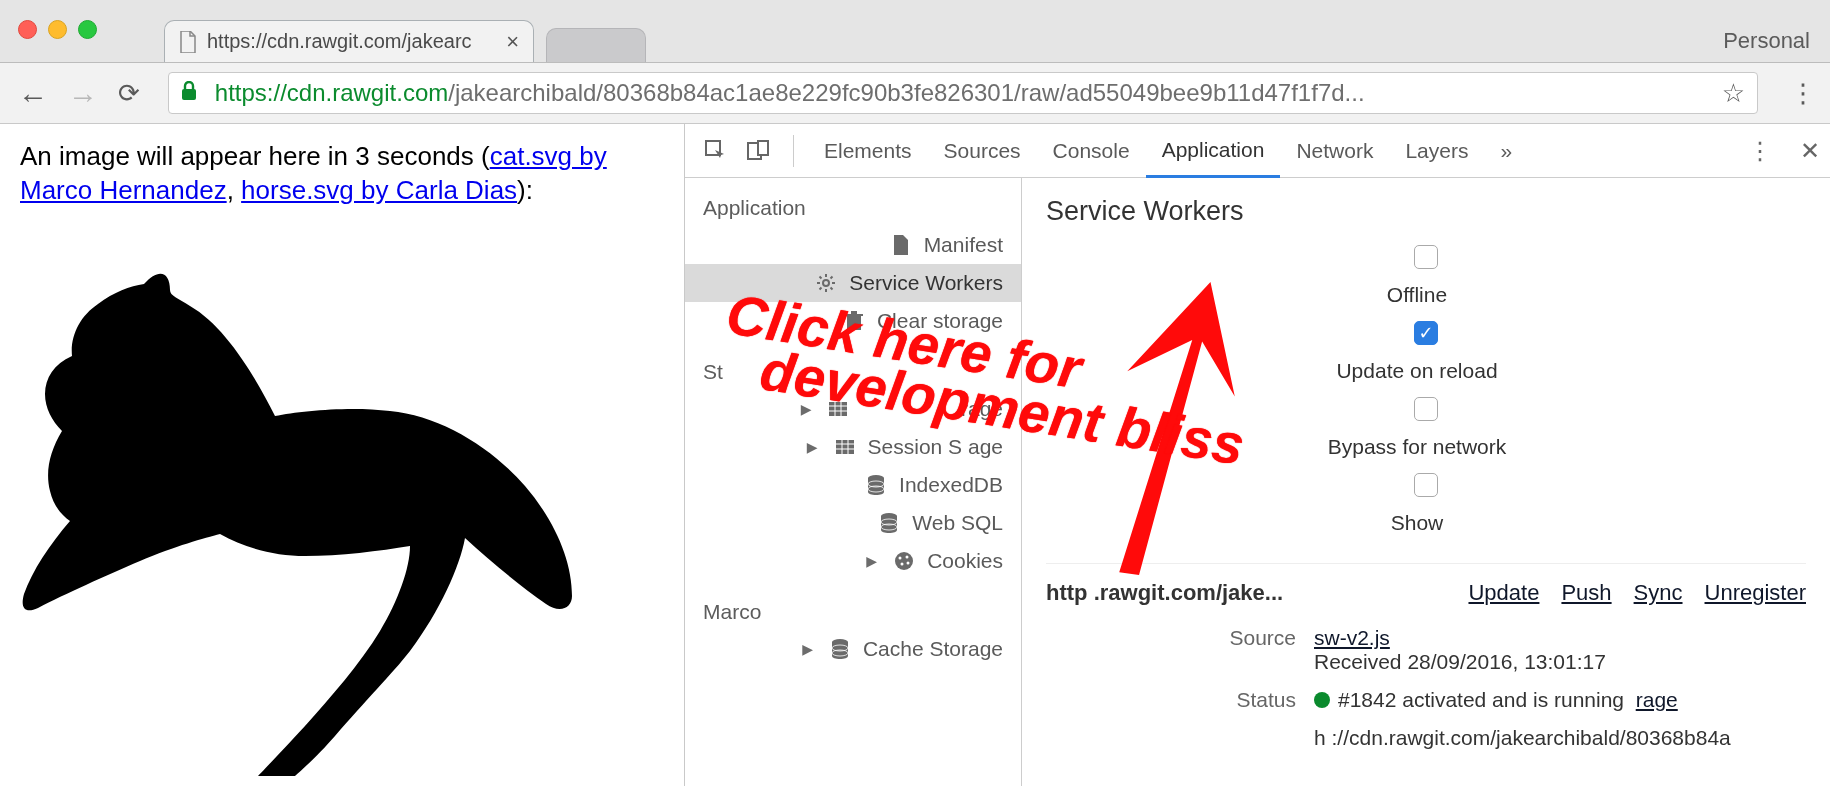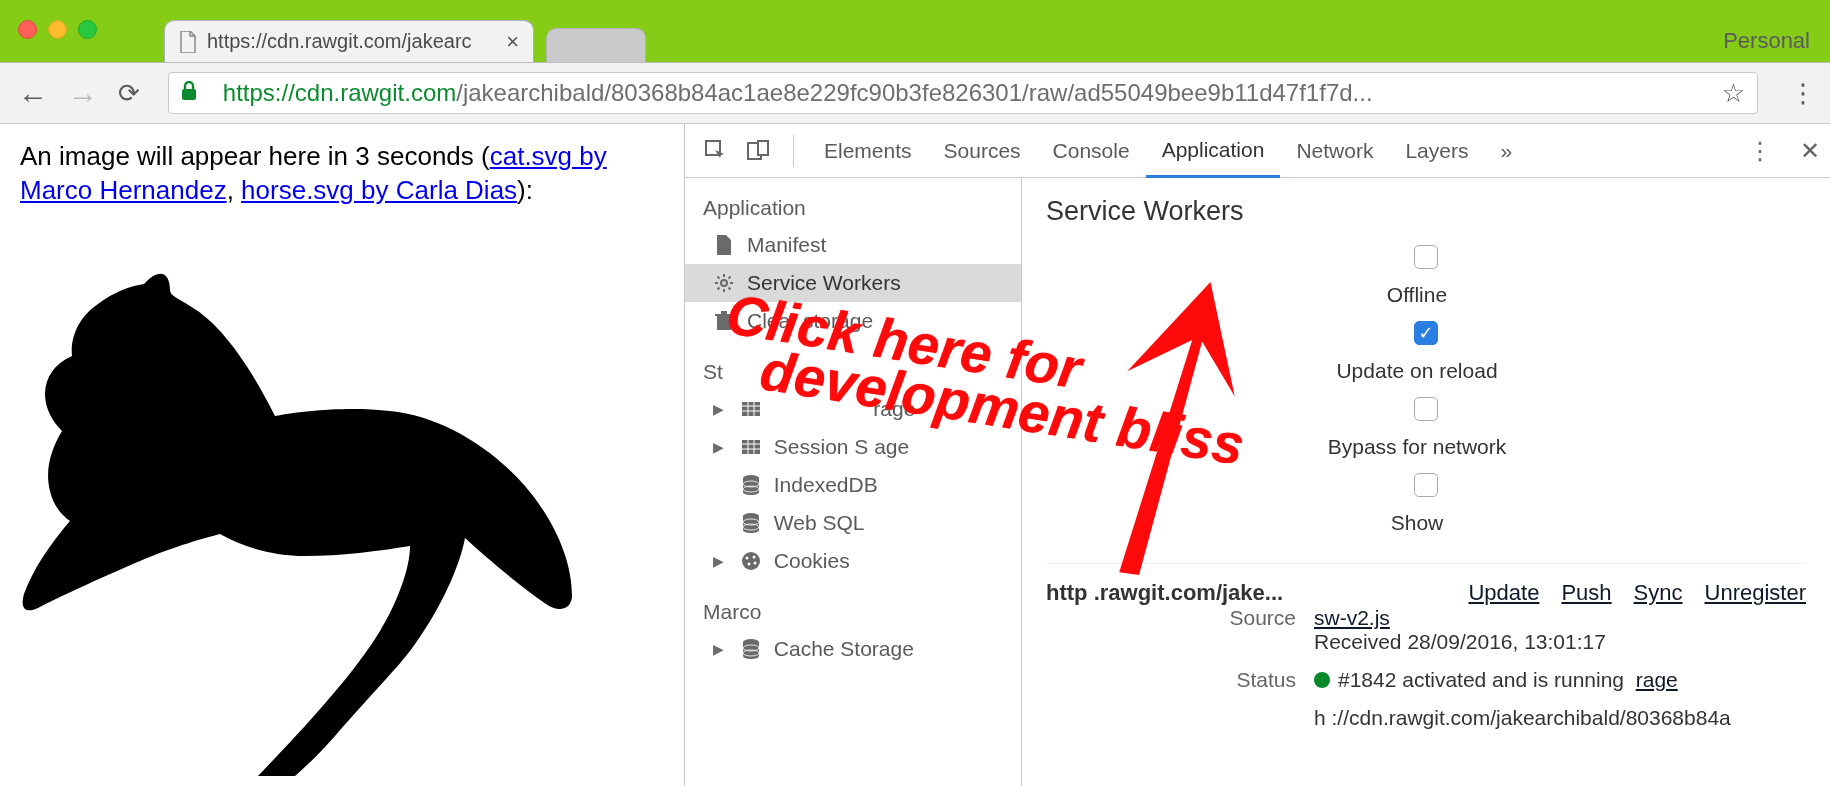--- a/index.html
+++ b/index.html
@@ -1,40 +1,40 @@
 <!DOCTYPE html>
 <html><head>
 <meta charset="utf-8">
 <style>
 * { margin: 0; padding: 0; box-sizing: border-box; font-family: -apple-system, BlinkMacSystemFont, "Segoe UI", Helvetica, Arial, sans-serif; }
 body { width: 1830px; height: 786px; background: #fff; overflow: hidden; position: relative; }
 
 
-.chrome-top { background: #84cc16; }
+.chrome-top { background: #e5e5e5; }
 .titlebar { display: flex; align-items: flex-end; height: 62px; padding: 0 16px 0 16px; position: relative; }
 .traffic { display: flex; gap: 11px; position: absolute; top: 20px; left: 18px; }
 .tl { width: 19px; height: 19px; border-radius: 50%; }
 .tl.red { background: #ff5f57; border: 1px solid #e1483d; }
 .tl.yellow { background: #febc2e; border: 1px solid #daa320; }
 .tl.green { background: #28c840; border: 1px solid #1faa32; }
 .personal { position: absolute; right: 20px; top: 28px; font-size: 22px; color: #5b5b5b; }
 
 .tabs { display: flex; align-items: flex-end; margin-left: 148px; height: 100%; }
 .tab { display: flex; align-items: center; background: #f2f2f2; height: 42px; padding: 0 14px; border-radius: 10px 10px 0 0; min-width: 370px; font-size: 20px; color: #4a4a4a; gap: 10px; position: relative; border: 1px solid #aab0b4; border-bottom: none; }
 .tab .doc-icon { width: 18px; height: 22px; }
 .tab .title { flex: 1; white-space: nowrap; overflow: hidden; text-overflow: ellipsis; }
 .tab .close { font-size: 22px; color: #555; }
 .ghost-tab { width: 100px; height: 34px; border-radius: 10px 10px 0 0; background: #cacacc; margin-left: 12px; border: 1px solid #b5b5b8; border-bottom: none; }
 
 .toolbar { background: #f2f2f2; height: 62px; display: flex; align-items: center; padding: 0 18px; gap: 22px; border-bottom: 1px solid #c9c9c9; border-top: 1px solid #bcbcbc; }
 .nav-btn { font-size: 30px; color: #5a5a5a; width: 28px; text-align: center; }
 .nav-btn.disabled { color: #b8b8b8; }
 .reload { font-size: 26px; color: #5a5a5a; }
 
-.omnibox { flex: 1; display: flex; align-items: center; background: #fff; border: 1px solid #c9c9c9; border-radius: 4px; height: 42px; padding: 0 12px; font-size: 24px; gap: 26px; margin-left: 6px; margin-right: 10px; }
+.omnibox { flex: 1; display: flex; align-items: center; background: #fff; border: 1px solid #c9c9c9; border-radius: 4px; height: 42px; padding: 0 12px; font-size: 24px; gap: 18px; margin-left: 6px; margin-right: 10px; }
 .lock { color: #09872e; font-size: 20px; }
 .url .https { color: #0b8b2e; }
 .url .path { color: #6e6e6e; }
 .star { font-size: 26px; color: #5a5a5a; margin-left: auto; }
 .menu-dots { font-size: 26px; color: #5a5a5a; letter-spacing: -4px; }
 
 
 .viewport { display: flex; height: calc(786px - 62px - 62px); }
 
 
@@ -50,40 +50,40 @@
 .dt-tab { padding: 0 16px; height: 100%; display: flex; align-items: center; cursor: pointer; }
 .dt-tab.active { color: #333; border-bottom: 3px solid #2a7de1; margin-bottom: -1px; }
 .dt-right { margin-left: auto; display: flex; align-items: center; gap: 28px; font-size: 24px; color: #666; }
 
 .dt-body { flex: 1; display: flex; overflow: hidden; }
 
 
 .dt-sidebar { width: 337px; border-right: 1px solid #cdcdcd; padding: 12px 0; font-size: 21px; color: #5a5a5a; }
 .sb-section { margin-bottom: 14px; }
 .sb-header { padding: 6px 18px; color: #5c5c5c; }
-.sb-item { display: flex; align-items: center; gap: 12px; padding: 7px 18px 7px 28px; }
+.sb-item { display: flex; align-items: center; gap: 12px; padding: 7px 18px 7px 28px; justify-content: flex-end; }
 .sb-item.active { background: #dadada; color: #333; }
 .sb-icon { width: 22px; height: 22px; display: inline-flex; align-items: center; justify-content: center; color: #6a6a6a; flex-shrink: 0; }
 .tri { color: #6c6c6c; font-size: 14px; margin-right: 4px; }
 
 
 .dt-main { flex: 1; padding: 18px 24px; font-size: 21px; color: #333; overflow: hidden; position: relative; }
 .dt-main h2 { font-size: 27px; font-weight: 400; margin-bottom: 18px; }
 .opts { display: flex; align-items: center; gap: 14px; font-size: 21px; margin-bottom: 28px; flex-wrap: nowrap; flex-direction: column; }
 .cb { width: 24px; height: 24px; border: 1px solid #aaa; border-radius: 5px; background: #fff; display: inline-flex; align-items: center; justify-content: center; flex-shrink: 0; }
 .cb.checked { background: #2a7de1; border-color: #2a7de1; color: #fff; font-size: 18px; }
 .opt-label { margin-right: 18px; white-space: nowrap; }
 
 .sw-block { border-top: 1px solid #eee; padding-top: 16px; }
 .sw-toprow { display: flex; align-items: baseline; gap: 24px; font-size: 22px; }
 .sw-origin { font-weight: 700; flex: 1; white-space: nowrap; overflow: hidden; text-overflow: ellipsis; }
 .sw-actions { display: flex; gap: 22px; }
 .sw-actions a, .link { color: #0f172a; text-decoration: underline; }
 
-.sw-grid { display: grid; grid-template-columns: 120px 1fr; column-gap: 18px; row-gap: 14px; font-size: 21px; margin-left: 130px; }
+.sw-grid { display: grid; grid-template-columns: 120px 1fr; column-gap: 18px; row-gap: 14px; margin-top: 20px; font-size: 21px; margin-left: 130px; }
 .sw-label { color: #666; text-align: right; }
 .status-dot { width: 16px; height: 16px; border-radius: 50%; background: #0a8a2d; display: inline-block; vertical-align: -1px; margin-right: 8px; }
 
 
 .annot { position: absolute; left: 720px; top: 330px; pointer-events: none; }
 .annot-text { font-family: "Comic Sans MS", "Marker Felt", cursive; color: #ff0a0a; font-size: 56px; font-weight: 700; font-style: italic; line-height: 0.9; transform: rotate(9deg); text-shadow: 0 0 1px #ff0a0a; }
 .arrow { position: absolute; left: 1050px; top: 275px; pointer-events: none; }
 </style>
 </head>
 <body>

